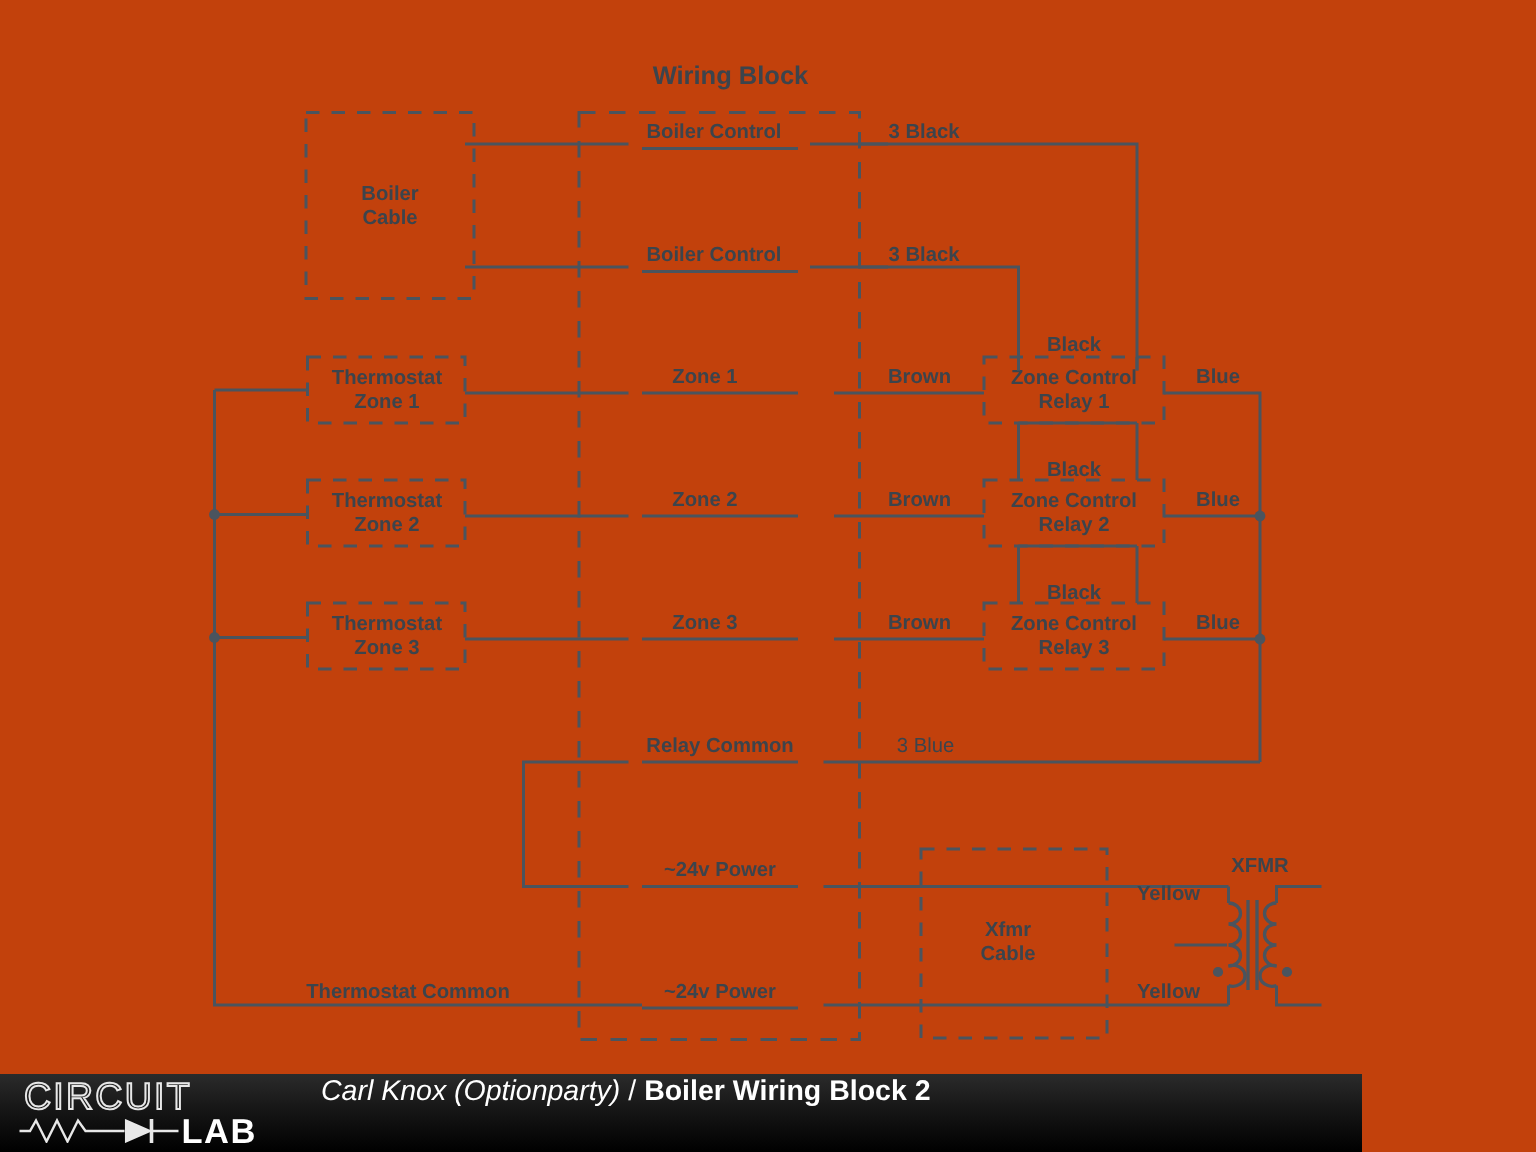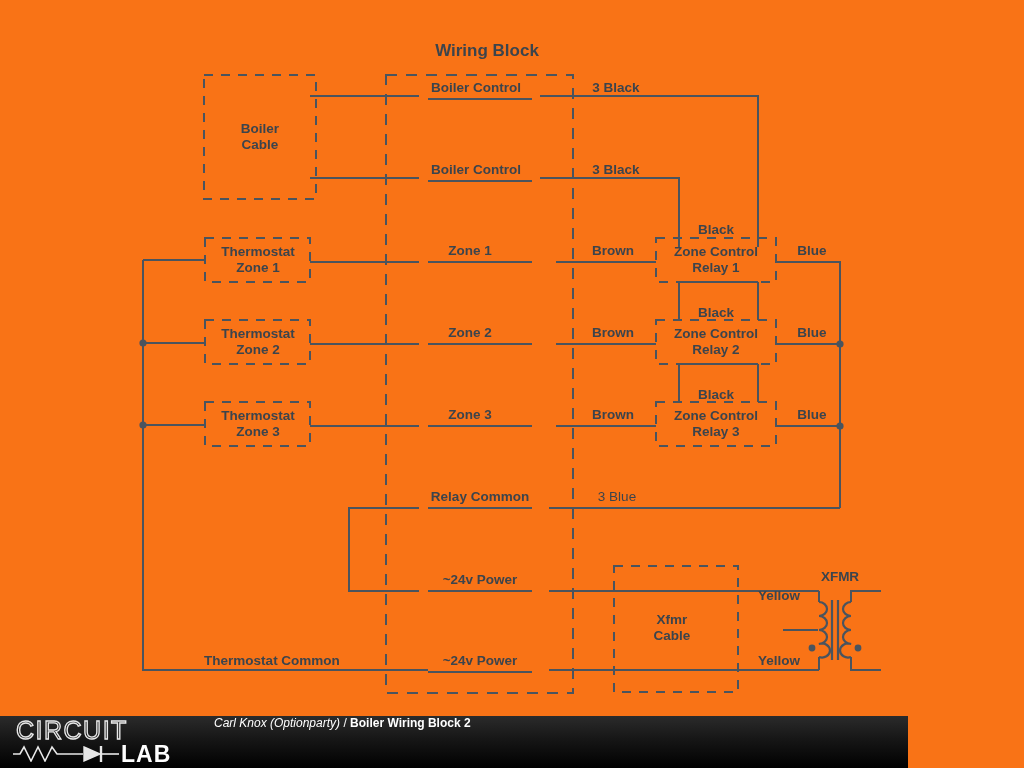--- a/index.html
+++ b/index.html
@@ -11,21 +11,21 @@
   body {
     width: 1024px;
     height: 768px;
     overflow: hidden;
     font-family: "Liberation Sans", sans-serif;
   }
   #canvas {
     position: relative;
     width: 1024px;
     height: 768px;
-    background: #f97316;
+    background: #c2410c;
   }
   #schematic {
     position: absolute;
     left: 0;
     top: 0;
     width: 1024px;
     height: 716px;
     display: block;
   }
   .dg-title {
@@ -97,21 +97,21 @@
     padding-bottom: 2px;
   }
   #logo-svg { display: block; }
   #credit {
     flex: 1 1 auto;
     color: #ffffff;
     line-height: 1.28;
     padding-left: 2px;
   }
   #credit-line1 {
-    font-size: 12px;
+    font-size: 19px;
     white-space: nowrap;
   }
   .credit-author {
     font-style: italic;
     font-weight: normal;
   }
   .credit-sep {
     font-weight: normal;
   }
   .credit-title {

